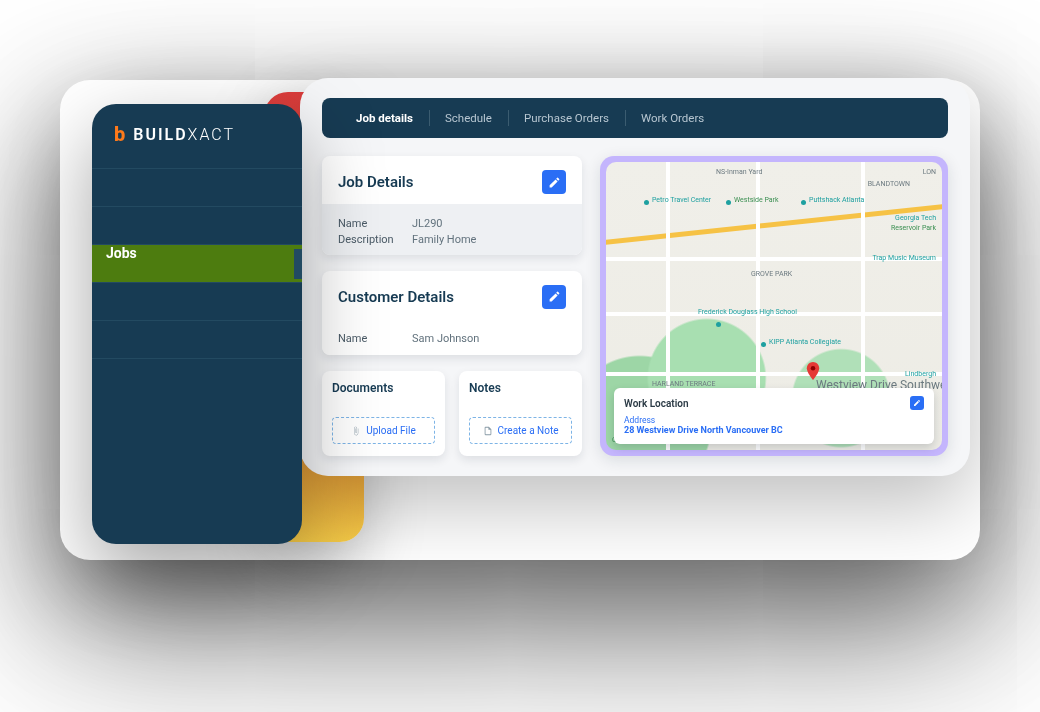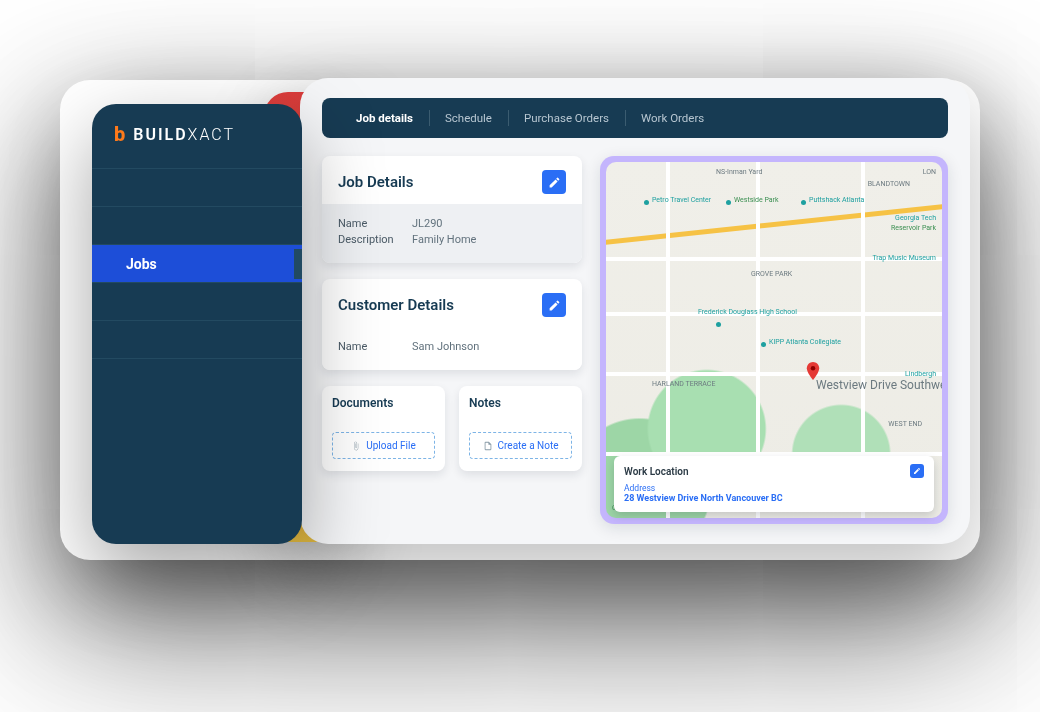--- a/index.html
+++ b/index.html
@@ -22,21 +22,21 @@
     position: absolute;
     top: 92px; left: 264px;
     width: 100px; height: 450px;
     border-radius: 24px;
     background: linear-gradient(180deg,#e23e3e 0%,#f0663a 45%,#f7a43a 80%,#fdd14a 100%);
     box-shadow: 0 20px 60px rgba(0,0,0,.25);
   }
   .main-panel {
     position: absolute;
     top: 78px; left: 300px;
-    width: 670px; height: 466px;
+    width: 670px; height: 398px;
     background: #f5f6f8;
     border-radius: 28px;
     box-shadow: 0 30px 80px rgba(0,0,0,.25);
     padding: 20px 22px;
     display: flex;
     flex-direction: column;
   }
   .sidebar {
     position: absolute;
     top: 104px; left: 92px;
@@ -63,27 +63,27 @@
     font-weight: 800;
     font-size: 20px;
     line-height: 1;
   }
   .logo .thin { font-weight: 300; text-align: center; }
   .nav-item {
     height: 38px;
     border-top: 1px solid #234a61;
   }
   .nav-item.active {
-    background: #1d4ed8;
+    background: #4d7c0f;
     color: #fff;
     font-weight: 700;
     font-size: 14px;
     display: flex;
-    align-items: center;
-    padding-left: 34px;
+    align-items: flex-start;
+    padding-left: 14px;
     position: relative;
   }
   .nav-item.active::after {
     content: "";
     position: absolute;
     right: -8px; top: 4px;
     width: 16px; height: 30px;
     background: #214a62;
     border-radius: 0 6px 6px 0;
   }

